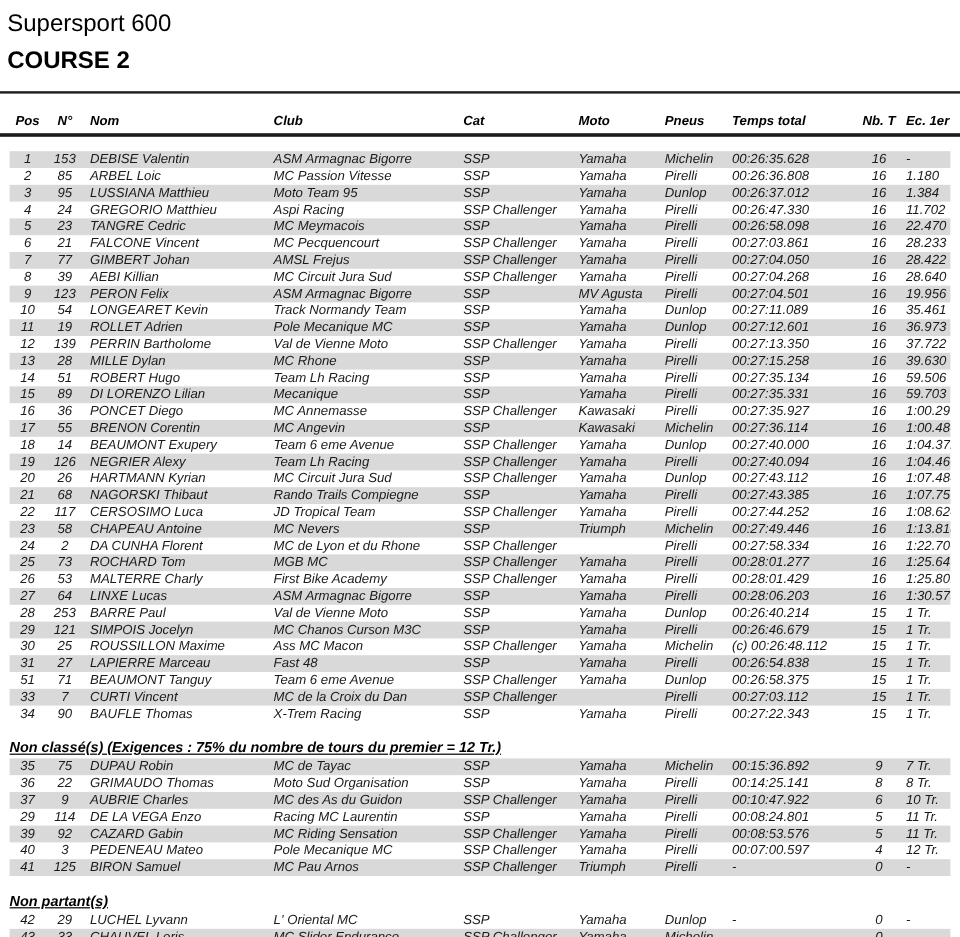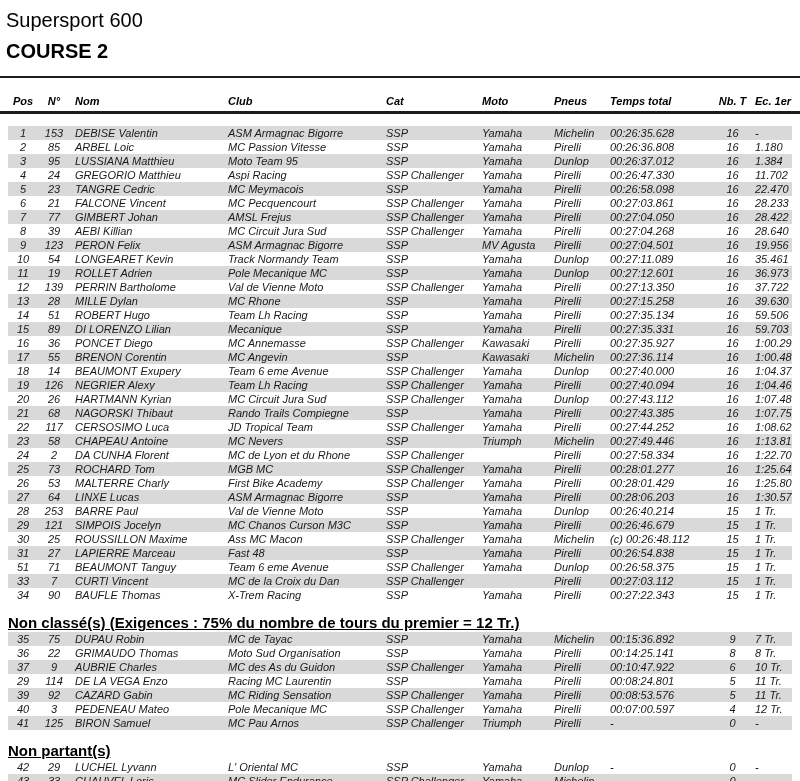--- a/index.html
+++ b/index.html
@@ -33,26 +33,27 @@
   .rows-area { margin: 12px 8px 0 8px; }
 
   .row { height: 14px; font-size: 11px; line-height: 14px; }
   .row.odd { background: var(--row-alt, #d9d9d9); }
 
   .cell { white-space: nowrap; overflow: hidden; }
   .c-center { text-align: center; }
   .c-left { padding-left: 5px; }
 
   .section-heading {
-    font-size: 15px; font-weight: bold;
+    font-size: 12px; font-weight: bold;
     text-decoration: underline;
     color: #000;
     margin: 14px 0 2px 0;
     height: 14px; line-height: 14px;
     white-space: nowrap;
+    font-style: italic;
   }
 </style>
 </head>
 <body>
 
 <div class="page">
   <div class="title1">Supersport 600</div>
   <div class="title2">COURSE 2</div>
 
   <div class="rule1"></div>

